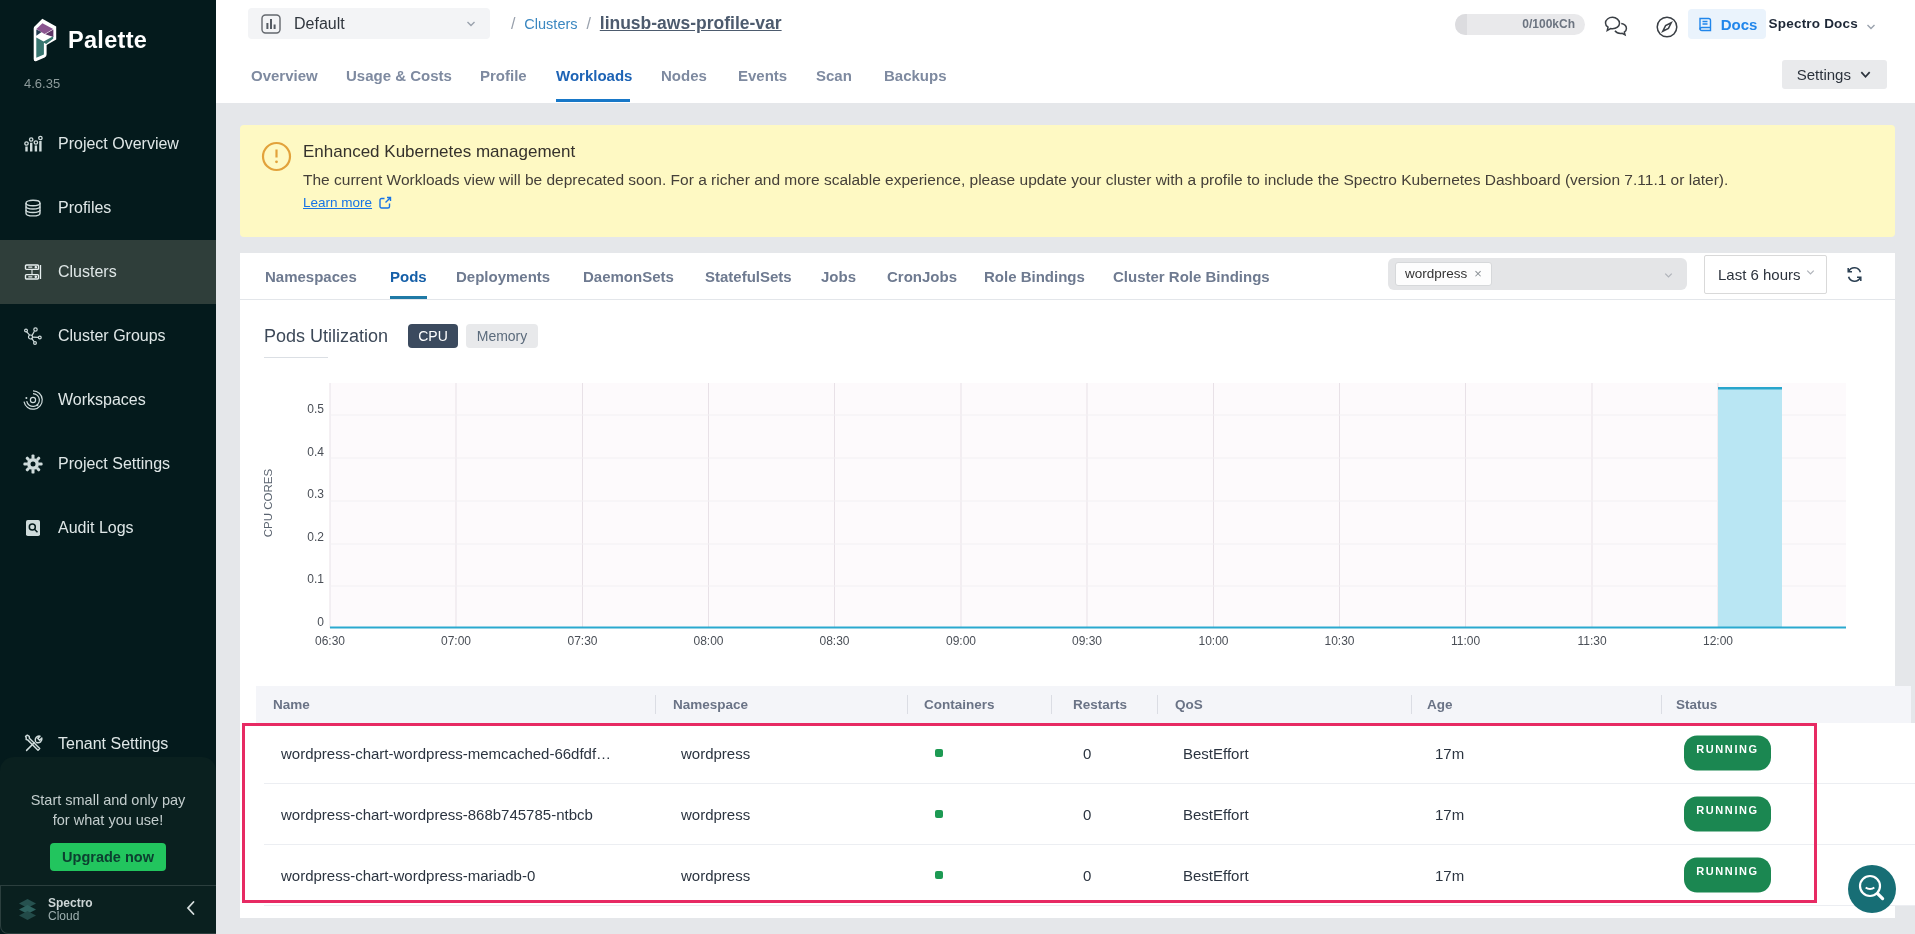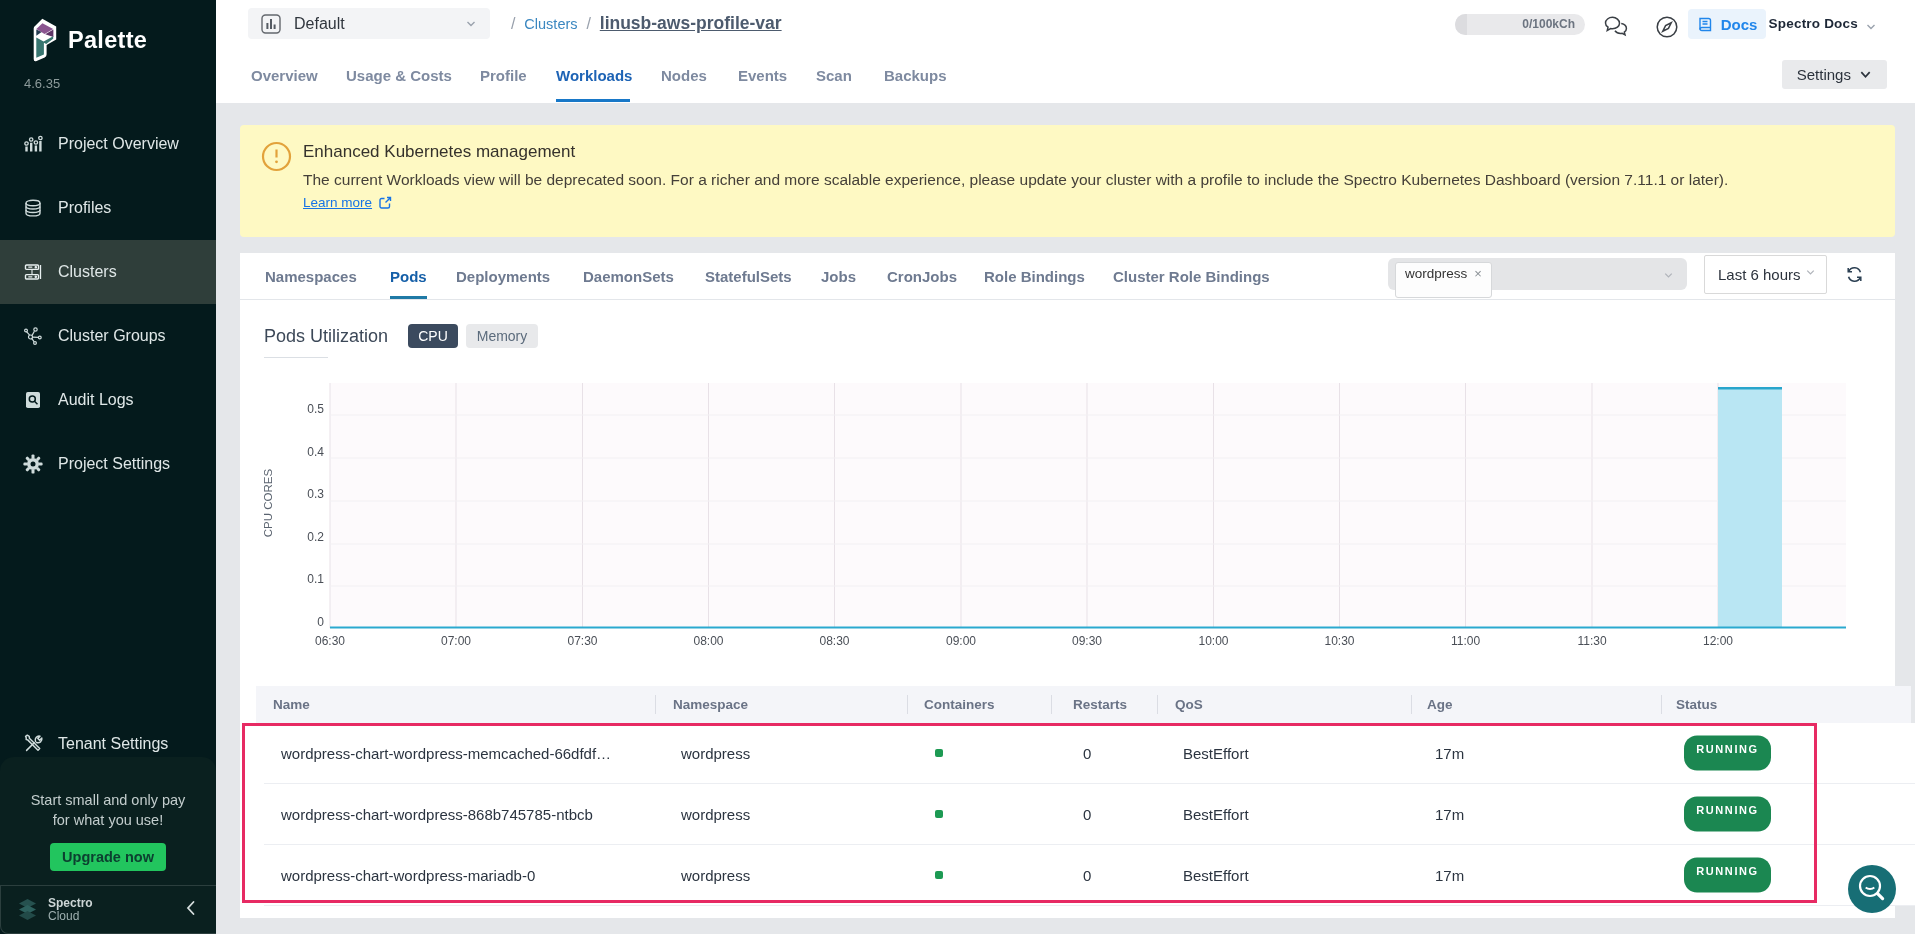--- a/index.html
+++ b/index.html
@@ -42,21 +42,21 @@
 .banner .tt { position:absolute; left:63px; top:17px; font-size:17px; color:#35322c; }
 .banner .bd { position:absolute; left:63px; top:46px; font-size:15.5px; color:#454039; }
 .banner .lm { position:absolute; left:63px; top:70px; font-size:13.5px; color:#1673e6; text-decoration:underline; }
 .banner .lm svg { margin-left:7px; vertical-align:-2px; }
 .panel { position:absolute; left:24px; top:253px; width:1655px; height:665px; background:#fff; }
 .subtabs { position:absolute; left:0; top:0; width:100%; height:47px; border-bottom:1px solid #e3e6ea; }
 .stab { position:absolute; top:15px; font-size:15px; font-weight:bold; color:#6e7a90; }
 .stab.act { color:#155fa8; }
 .stab.act::after { content:""; position:absolute; left:0; right:0; bottom:-14px; height:3px; background:#1f7aa6; }
 .selbox { position:absolute; right:208px; top:5px; width:299px; height:32px; background:#e4e5e7; border-radius:6px; }
-.wptag { position:absolute; left:7px; top:4px; height:36px; background:#fdfdfd; border:1px solid #d6d8da; border-radius:3px; font-size:13.5px; color:#333; padding:0 9px; line-height:22px; }
+.wptag { position:absolute; left:7px; top:4px; height:24px; background:#fdfdfd; border:1px solid #d6d8da; border-radius:3px; font-size:13.5px; color:#333; padding:0 9px; line-height:22px; }
 .wptag .x { color:#8a9095; font-size:13px; margin-left:7px; }
 .selchev { position:absolute; right:12px; top:11px; }
 .last6 { position:absolute; right:68px; top:2px; width:123px; height:39px; background:#fff; border:1px solid #d9d9d9; border-radius:2px; line-height:37px; padding-left:13px; font-size:15px; color:#2b323c; }
 .l6chev { position:absolute; right:10px; top:13px; }
 .refresh { position:absolute; right:31px; top:12px; }
 .podsutil { position:absolute; left:24px; top:73px; font-size:18px; color:#3c4858; }
 .pu-line { position:absolute; left:24px; top:104px; width:64px; height:1px; background:#dbdfe4; }
 .cpu { position:absolute; left:168px; top:71px; width:50px; height:24px; background:#3b4a5e; color:#fff; border-radius:4px; text-align:center; line-height:24px; font-size:14px; }
 .mem { position:absolute; left:226px; top:71px; width:72px; height:24px; background:#e8e9eb; color:#5b6b7c; border-radius:4px; text-align:center; line-height:24px; font-size:14px; }
 .chart { position:absolute; left:0; top:120px; width:1655px; height:290px; }
@@ -108,41 +108,48 @@
             <path d="M10 8.4v5.2" stroke-width="1.1"></path>
           </svg></span>Clusters</div>
     <div class="nav-item"><span class="ni"><svg width="22" height="22" viewBox="0 0 22 22" fill="none" stroke="#cfdbdb" stroke-width="1.2">
             <circle cx="8.5" cy="12" r="2"></circle>
             <circle cx="4" cy="5.5" r="1.4"></circle>
             <circle cx="13.5" cy="4.5" r="1.7"></circle>
             <circle cx="17.8" cy="12.5" r="1.4"></circle>
             <circle cx="13" cy="18" r="1.4"></circle>
             <path d="M7.6 10.2L4.6 6.7M9.9 10.6l2.5-4.4M10.5 12.1l5.9.3M9.9 13.6l2.3 3.3"></path>
           </svg></span>Cluster Groups</div>
-    <div class="nav-item"><span class="ni"><svg width="22" height="22" viewBox="0 0 22 22" fill="none">
-            <rect x="4" y="3" width="14" height="16" rx="1.8" fill="#cfdbdb"></rect>
-            <circle cx="10.3" cy="10" r="3" fill="none" stroke="#041a1c" stroke-width="1.5"></circle>
-            <path d="M12.5 12.2l3 3" stroke="#041a1c" stroke-width="1.5"></path>
-          </svg></span>Audit Logs</div>
+    <div class="nav-item"><span class="ni"><svg width="22" height="22" viewBox="0 0 22 22" fill="none" stroke="#cfdbdb" stroke-width="1.2">
+            <circle cx="11" cy="11" r="2.6"></circle>
+            <path d="M11 4.6a6.4 6.4 0 1 1-6.3 7.6"></path>
+            <path d="M11 1.8a9.2 9.2 0 1 1-9 10.9"></path>
+            <circle cx="4.4" cy="9" r="1" fill="#cfdbdb" stroke="none"></circle>
+            <circle cx="15.4" cy="16.2" r="1" fill="#cfdbdb" stroke="none"></circle>
+          </svg></span>Workspaces</div>
     <div class="nav-item"><span class="ni"><svg width="22" height="22" viewBox="0 0 22 22">
             <g fill="#cfdbdb">
               <circle cx="11" cy="11" r="6"></circle>
               <g>
                 <rect x="9.5" y="1.4" width="3" height="4.2" rx="1.2"></rect>
                 <rect x="9.5" y="16.4" width="3" height="4.2" rx="1.2"></rect>
                 <rect x="1.4" y="9.5" width="4.2" height="3" rx="1.2"></rect>
                 <rect x="16.4" y="9.5" width="4.2" height="3" rx="1.2"></rect>
                 <rect x="9.5" y="1.4" width="3" height="4.2" rx="1.2" transform="rotate(45 11 11)"></rect>
                 <rect x="9.5" y="16.4" width="3" height="4.2" rx="1.2" transform="rotate(45 11 11)"></rect>
                 <rect x="1.4" y="9.5" width="4.2" height="3" rx="1.2" transform="rotate(45 11 11)"></rect>
                 <rect x="16.4" y="9.5" width="4.2" height="3" rx="1.2" transform="rotate(45 11 11)"></rect>
               </g>
             </g>
             <circle cx="11" cy="11" r="2.5" fill="#041a1c"></circle>
           </svg></span>Project Settings</div>
+    <div class="nav-item"><span class="ni"><svg width="22" height="22" viewBox="0 0 22 22" fill="none">
+            <rect x="4" y="3" width="14" height="16" rx="1.8" fill="#cfdbdb"></rect>
+            <circle cx="10.3" cy="10" r="3" fill="none" stroke="#041a1c" stroke-width="1.5"></circle>
+            <path d="M12.5 12.2l3 3" stroke="#041a1c" stroke-width="1.5"></path>
+          </svg></span>Audit Logs</div>
   </div>
   <div class="nav-item" style="position:absolute;top:712px;width:100%"><span class="ni"><svg width="22" height="22" viewBox="0 0 22 22" fill="none" stroke="#cfdbdb" stroke-width="1.5" stroke-linecap="round" stroke-linejoin="round">
           <path d="M4.2 4.6L3.6 3.4l1.7-1.2 1.9 1.1.2 1.9 10.3 10.3-1.7 1.7L5.7 6.9l-1.5-.4Z"></path>
           <path d="M4.6 17.4l7.6-7.6"></path>
           <path d="M13.5 8.5a3.9 3.9 0 0 1 4.5-5.3l-2.2 2.2 1.8 1.8 2.2-2.2a3.9 3.9 0 0 1-5.3 4.5"></path>
         </svg></span>Tenant Settings</div>
   <div class="upg-bg"></div>
   <div class="upgrade">
     <p>Start small and only pay<br>for what you use!</p>
     <span class="btn">Upgrade now</span>

